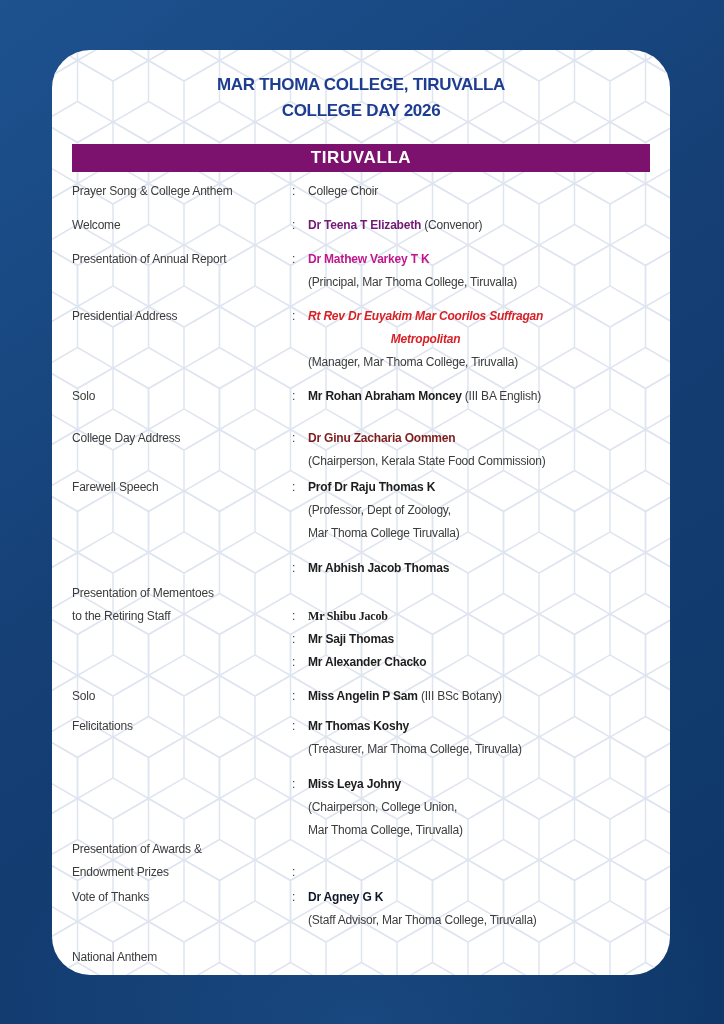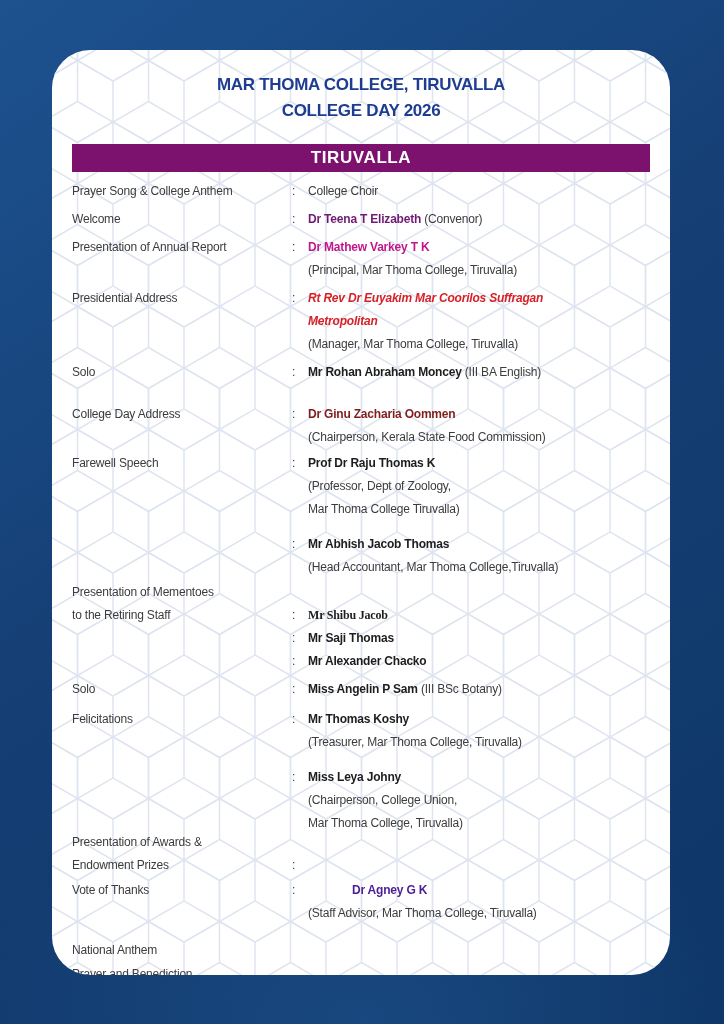--- a/index.html
+++ b/index.html
@@ -20,27 +20,27 @@
   .header {
     padding-top:22px; text-align:center; color:var(--header-text);
     font-weight:bold; font-size:17px; line-height:26px; letter-spacing:-0.3px;
   }
   .banner {
     margin:20px 20px 0 20px; height:28px; background:var(--banner-bg);
     display:flex; align-items:center; justify-content:center;
     color:var(--banner-text); font-weight:bold; font-size:17px; letter-spacing:0.6px;
   }
   .rows { padding:8px 20px 0 20px; color:var(--body); font-size:12px; letter-spacing:-0.2px; }
-  .prog-row { display:flex; margin-top:5px; }
+  .prog-row { display:flex; margin-top:11px; }
   .row-label { flex:0 0 220px; width:220px; }
   .label-line { line-height:23px; white-space:nowrap; }
   .row-content { flex:1 1 auto; min-width:0; }
   .item-line { display:flex; line-height:23px; }
   .item-colon { flex:0 0 16px; width:16px; }
-  .item-name { font-weight:bold; white-space:nowrap; }
+  .item-name { font-weight:bold; white-space:nowrap;text-align:center; }
   .item-name .nm-line { display:block; }
   .item-name.plain { font-weight:normal; }
   .item-suffix { font-weight:normal; white-space:pre; color:var(--body); }
   .sub-line { padding-left:16px; line-height:23px; white-space:nowrap; }
   
   .prog-row:nth-of-type(1){margin-top:0;}
   .prog-row:nth-of-type(6){margin-top:19px;}
   .prog-row:nth-of-type(7){margin-top:3px;}
   .prog-row:nth-of-type(8){margin-top:12px;}
   .prog-row:nth-of-type(9){margin-top:2px;}
@@ -181,21 +181,20 @@
         </div>
         <div class="prog-row">
           <div class="row-label"></div>
           <div class="row-content">
             <div class="item-line">
               <span class="item-colon">:</span>
               <span class="item-name" style="color: rgb(29, 29, 29);">
                 <span class="nm-line">Mr Abhish Jacob Thomas</span>
               </span>
             </div>
-            <div class="sub-line">(Head Accountant, Mar Thoma College,Tiruvalla)</div>
           </div>
         </div>
         <div class="prog-row">
           <div class="row-label">
             <div class="label-line">Presentation of Mementoes</div>
             <div class="label-line">to the Retiring Staff</div>
           </div>
           <div class="row-content" style="padding-top: 23px;">
             <div class="item-line">
               <span class="item-colon">:</span>
@@ -270,21 +269,21 @@
             </div>
           </div>
         </div>
         <div class="prog-row">
           <div class="row-label">
             <div class="label-line">Vote of Thanks</div>
           </div>
           <div class="row-content">
             <div class="item-line">
               <span class="item-colon">:</span>
-              <span class="item-name" style="color: #4c1d95; margin-left: 44px;">
+              <span class="item-name" style="color: #0f172a;">
                 <span class="nm-line">Dr Agney G K</span>
               </span>
             </div>
             <div class="sub-line">(Staff Advisor, Mar Thoma College, Tiruvalla)</div>
           </div>
         </div>
         <div class="prog-row">
           <div class="row-label">
             <div class="label-line">National Anthem</div>
           </div>

